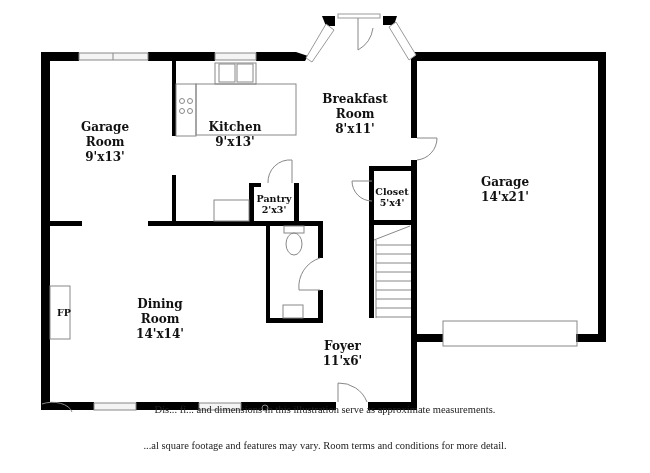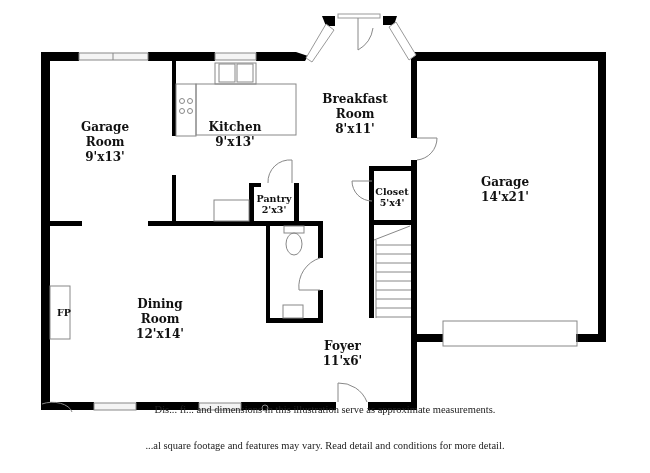--- a/index.html
+++ b/index.html
@@ -128,22 +128,22 @@
   <span>Closet</span>
   <span>5'x4'</span>
 </div>
 <div class="lbl" style="left:465px;top:175px;width:80px;">
   <span>Garage</span>
   <span>14'x21'</span>
 </div>
 <div class="lbl" style="left:125px;top:297px;width:70px;">
   <span>Dining</span>
   <span>Room</span>
-  <span>12'x14'</span>
+  <span>14'x14'</span>
 </div>
 <div class="lbl" style="left:310px;top:339px;width:65px;text-align:center;">
   <span>Foyer</span>
   <span>11'x6'</span>
 </div>
 <div class="lbl small" style="left:50px;top:307px;width:28px;">FP</div>
 
 <div class="disc" style="top:404px;">Dis... fi... and dimensions in this illustration serve as approximate measurements.</div>
-<div class="disc" style="top:440px;">...al square footage and features may vary. Read detail and conditions for more detail.</div>
+<div class="disc" style="top:440px;">...al square footage and features may vary. Room terms and conditions for more detail.</div>
 
 </body></html>

